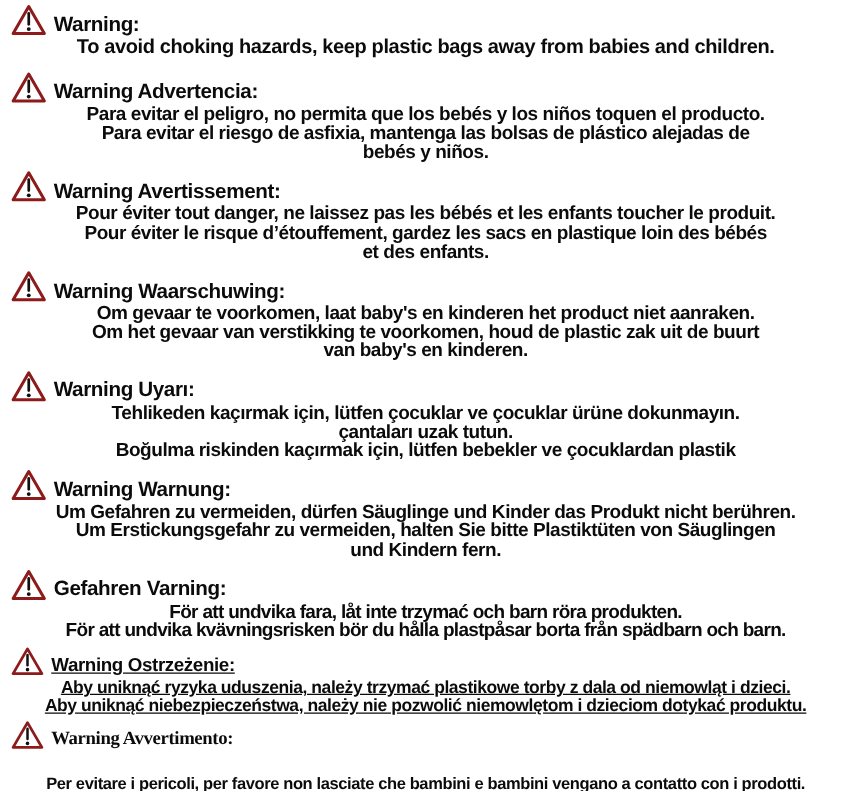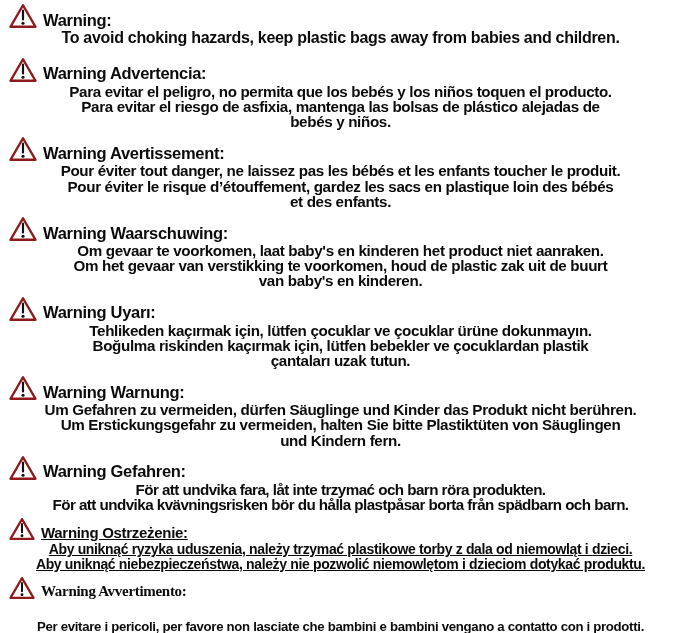--- a/index.html
+++ b/index.html
@@ -138,22 +138,22 @@
 
   <section class="warn">
     <div class="head">
       <svg class="tri">
           <use href="#tri-icon"></use>
         </svg>
       <span class="heading">Warning Uyarı:</span>
     </div>
     <div class="body">
       <div class="line">Tehlikeden kaçırmak için, lütfen çocuklar ve çocuklar ürüne dokunmayın.</div>
+      <div class="line">çantaları uzak tutun.</div>
       <div class="line">Boğulma riskinden kaçırmak için, lütfen bebekler ve çocuklardan plastik</div>
-      <div class="line">çantaları uzak tutun.</div>
     </div>
   </section>
 
   <section class="warn">
     <div class="head">
       <svg class="tri">
           <use href="#tri-icon"></use>
         </svg>
       <span class="heading">Warning Warnung:</span>
     </div>
@@ -162,21 +162,21 @@
       <div class="line">Um Erstickungsgefahr zu vermeiden, halten Sie bitte Plastiktüten von Säuglingen</div>
       <div class="line">und Kindern fern.</div>
     </div>
   </section>
 
   <section class="warn">
     <div class="head">
       <svg class="tri">
           <use href="#tri-icon"></use>
         </svg>
-      <span class="heading">Warning Gefahren:</span>
+      <span class="heading">Gefahren Varning:</span>
     </div>
     <div class="body">
       <div class="line">För att undvika fara, låt inte trzymać och barn röra produkten.</div>
       <div class="line">För att undvika kvävningsrisken bör du hålla plastpåsar borta från spädbarn och barn.</div>
     </div>
   </section>
 
   <section class="warn">
     <div class="head">
       <svg class="tri">

